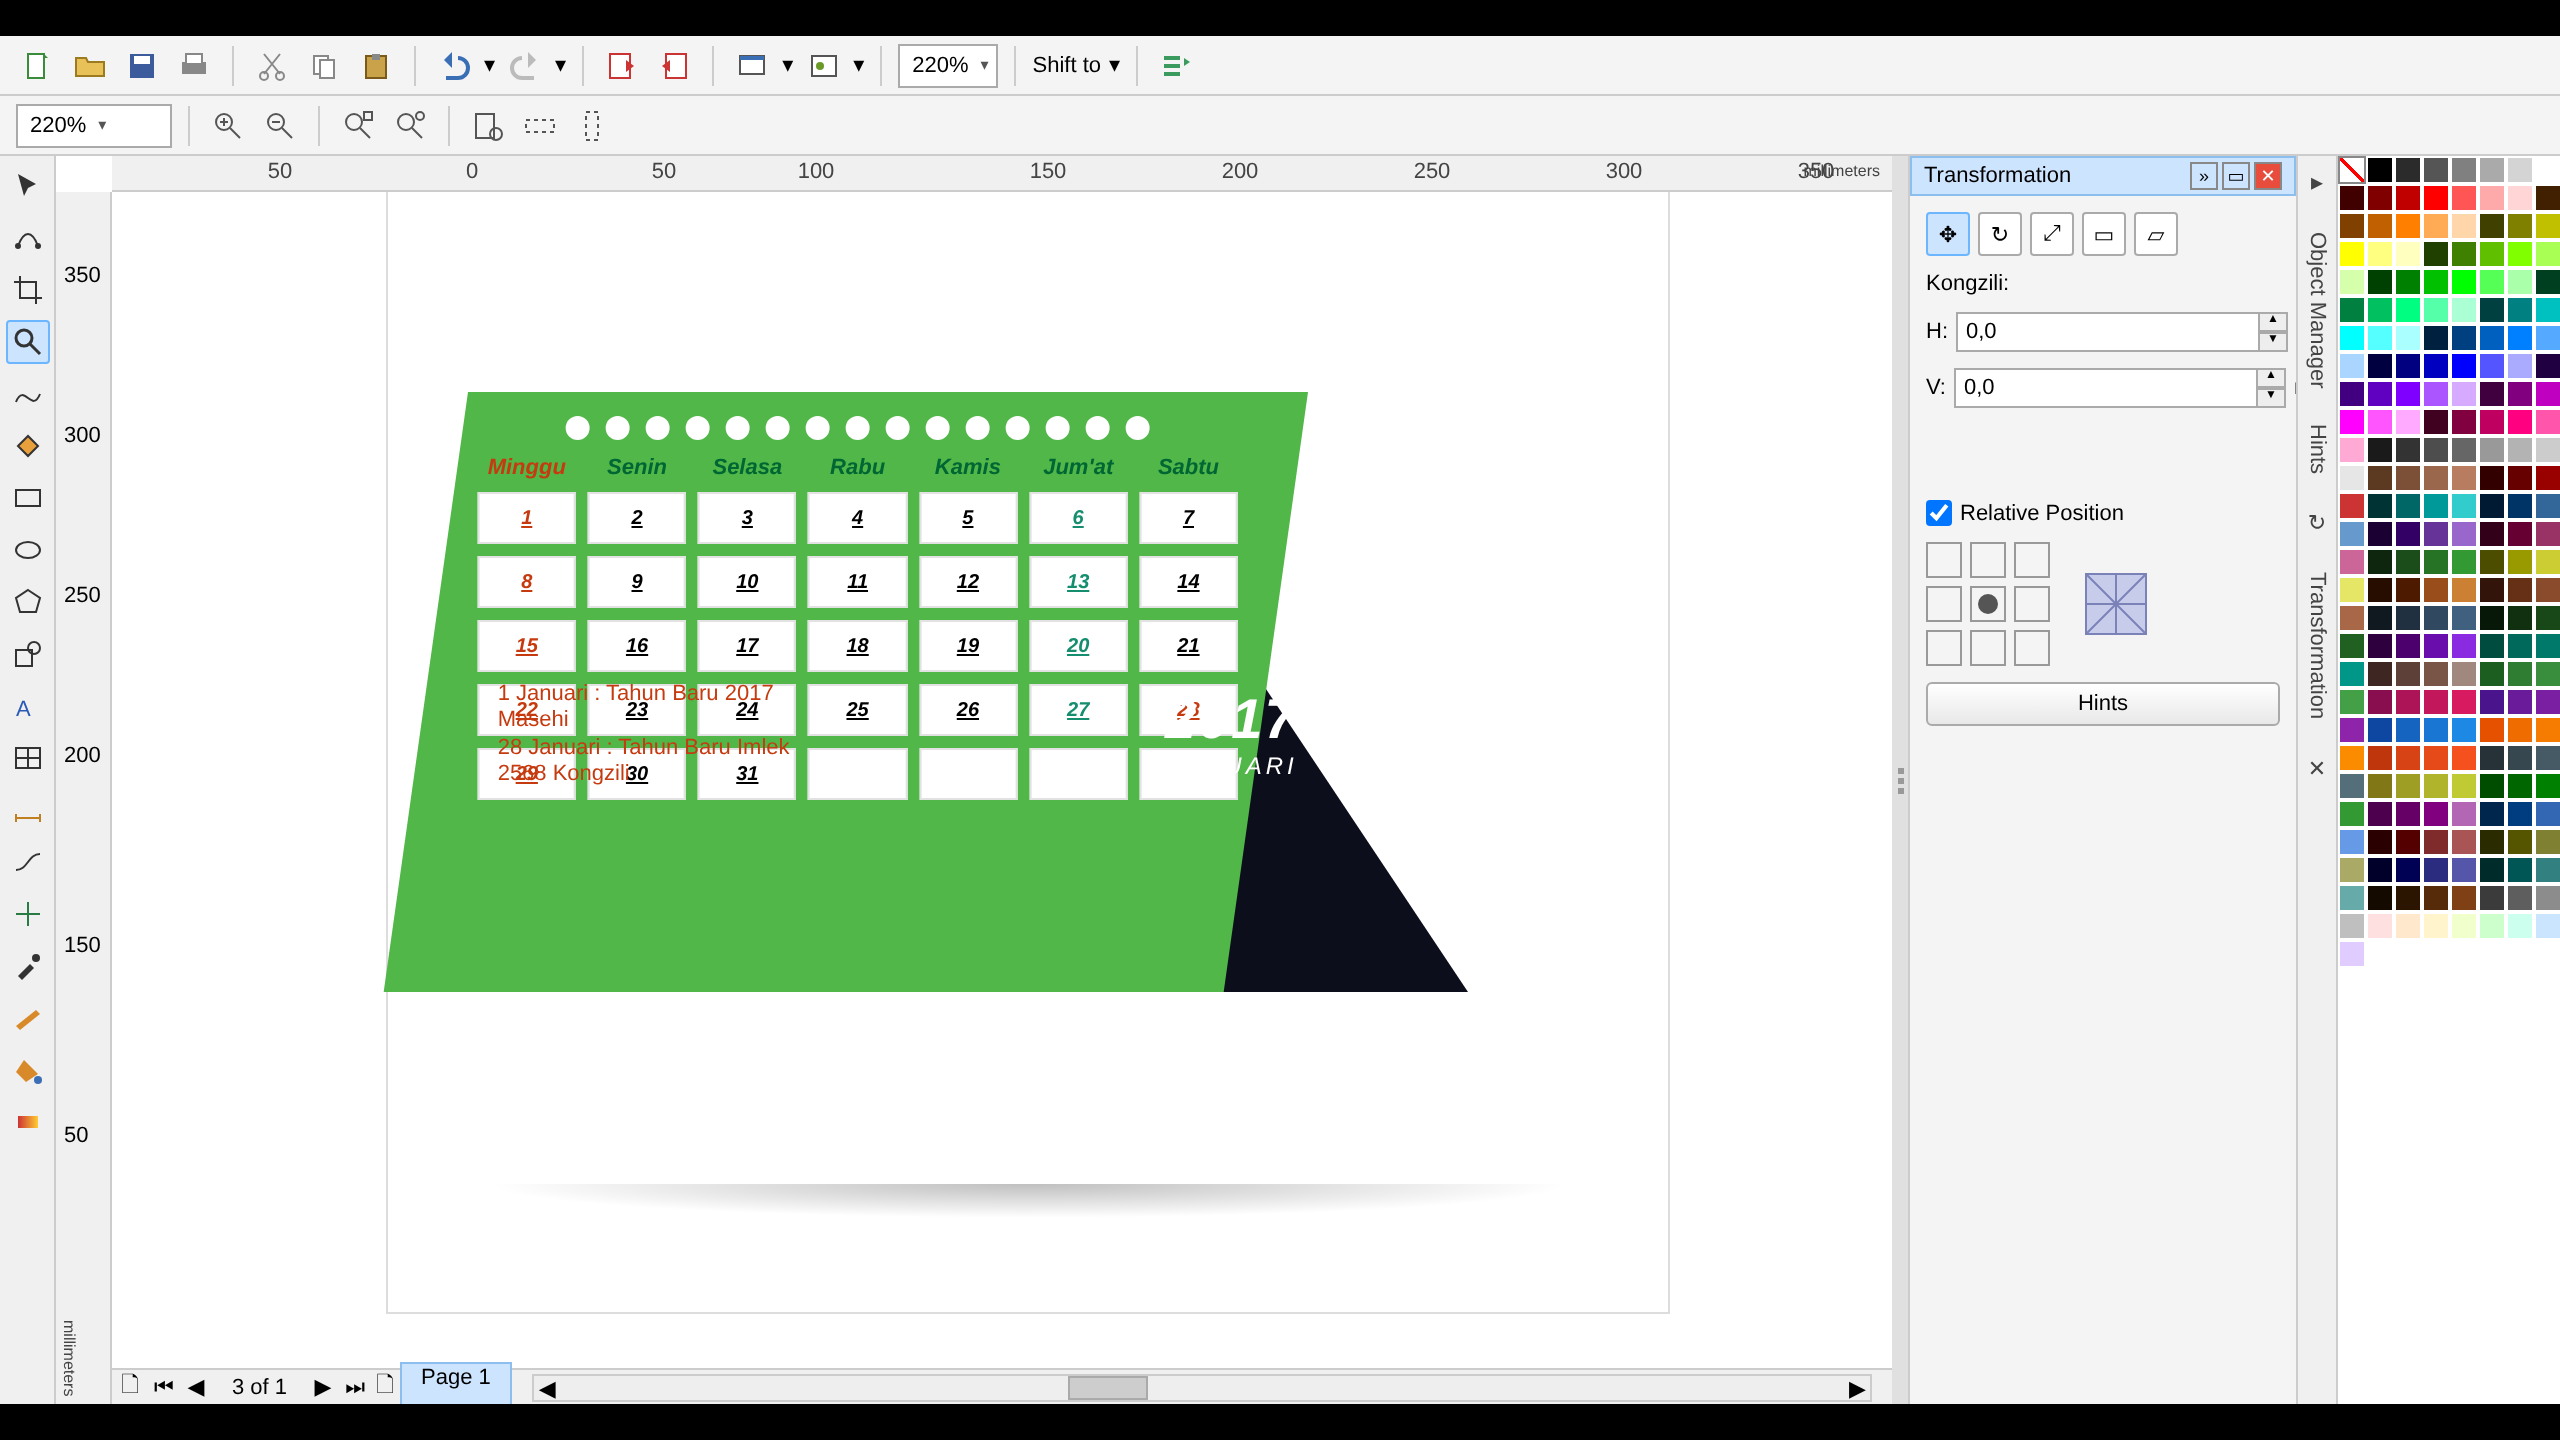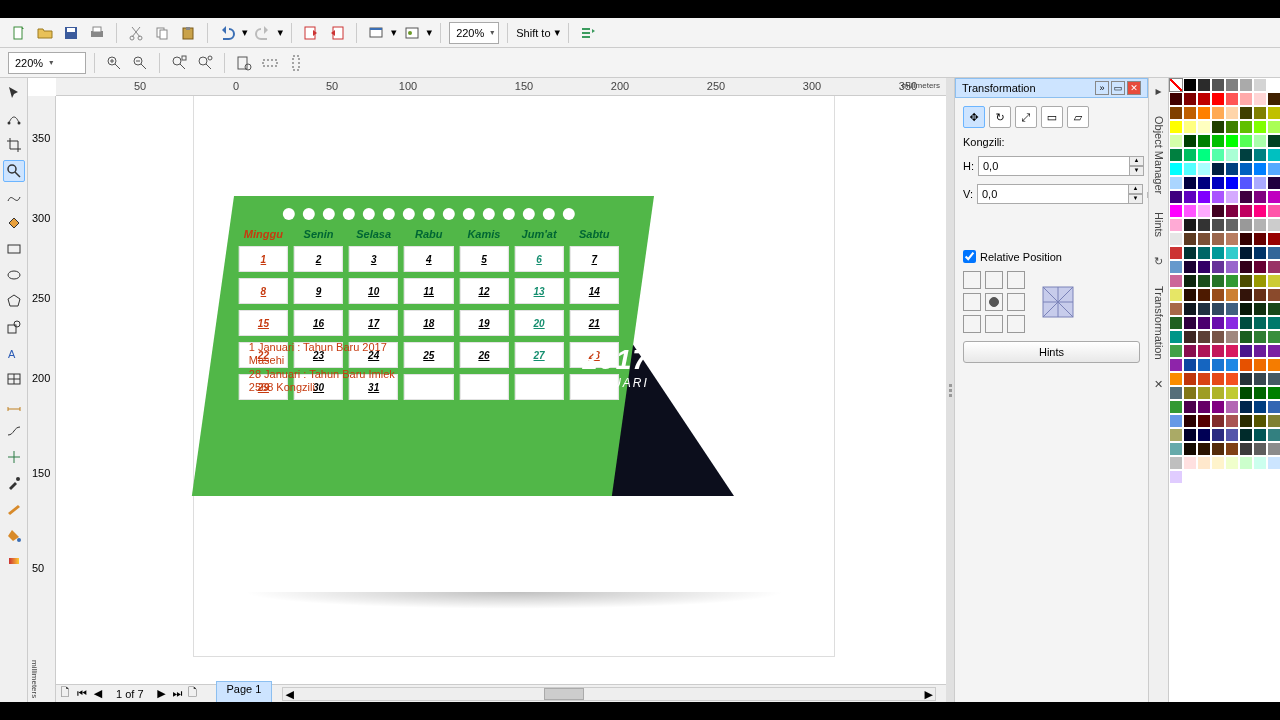--- a/index.html
+++ b/index.html
@@ -46,21 +46,21 @@
 .cell.teal { color:#158e6f; }
 .cell.empty { color:transparent; text-decoration:none; }
 .year { position:absolute; right:-10px; bottom:22px; color:#fff; text-align:right; font-style:italic; }
 .year .y { font-size:28px; font-weight:700; letter-spacing:1px; }
 .year .m { font-size:12px; letter-spacing:2px; }
 .footnote { position:absolute; left:30px; bottom:18px; width:160px; font-size:6px; color:#c63a0f; line-height:1.2; }
 
 
 .pgbar { position:absolute; bottom:0; left:28px; right:0; height:18px; background:#f0f0f0; border-top:1px solid #ccc; display:flex; align-items:center; font-size:10px; }
 .pgbar .nav { width:16px; text-align:center; cursor:pointer; }
-.pgbar .tab { background:#cde4ff; border:1px solid #8cbff0; padding:0 10px; height:26px; line-height:15px; margin-left:16px; }
+.pgbar .tab { background:#cde4ff; border:1px solid #8cbff0; padding:0 10px; height:26px; line-height:15px; margin-left:0; }
 .hscroll { flex:1; margin:0 10px; height:14px; background:#eee; border:1px solid #ccc; position:relative; }
 .hscroll .thumb { position:absolute; left:40%; width:40px; height:100%; background:#cdcdcd; border:1px solid #aaa; }
 
 
 .vsplitter { width:8px; background:#e0e0e0; cursor:col-resize; display:flex; align-items:center; justify-content:center; color:#888; flex-direction:column; gap:2px; }
 .vsplitter span {height:3px;width:3px;background:#999;}
 .docker { width:194px; background:#f4f4f4; border-left:1px solid #ccc; display:flex; flex-direction:column; }
 .dk-title { background:#cde4ff; border:1px solid #8cbff0; padding:2px 6px; display:flex; justify-content:space-between; align-items:center; }
 .dk-title .ctrls { display:flex; gap:2px; }
 .dk-title .ctrls span { width:14px; height:14px; border:1px solid #888; display:flex; align-items:center; justify-content:center; font-size:9px; cursor:pointer; }
@@ -473,21 +473,21 @@
             </div>
           </div>
           <div class="shadow-strip"></div>
         </div>
       </div>
 
       <div class="pgbar">
         <span style="width:18px;text-align:center;cursor:pointer">🗋</span>
         <span class="nav">⏮</span>
         <span class="nav">◀</span>
-        <span style="padding:0 10px">1 of 7</span>
+        <span style="padding:0 10px">3 of 1</span>
         <span class="nav">▶</span>
         <span class="nav">⏭</span>
         <span style="width:14px;text-align:center;cursor:pointer">🗋</span>
         <span class="tab">Page 1</span>
         <div class="hscroll">
             <span style="position:absolute;left:2px">◀</span>
             <div class="thumb"></div>
             <span style="position:absolute;right:2px">▶</span>
           </div>
       </div>

